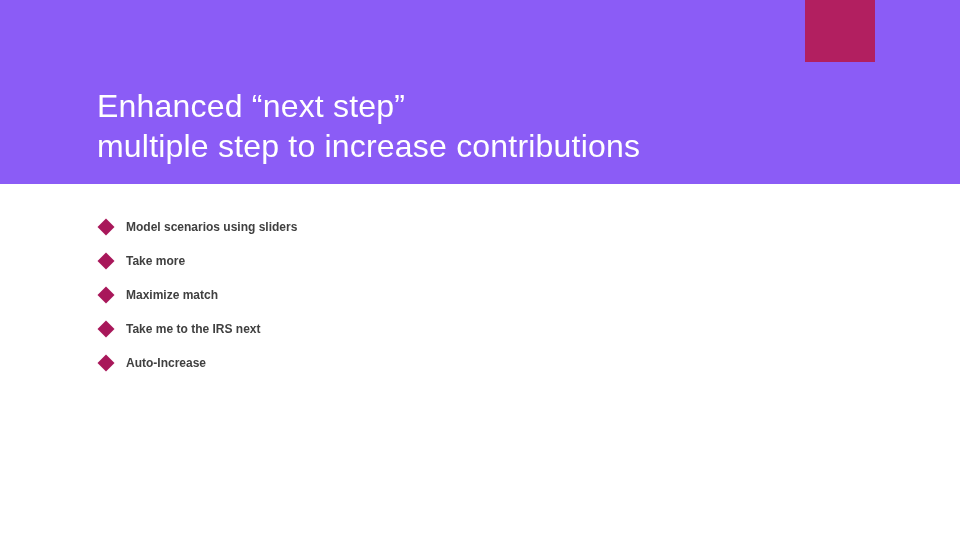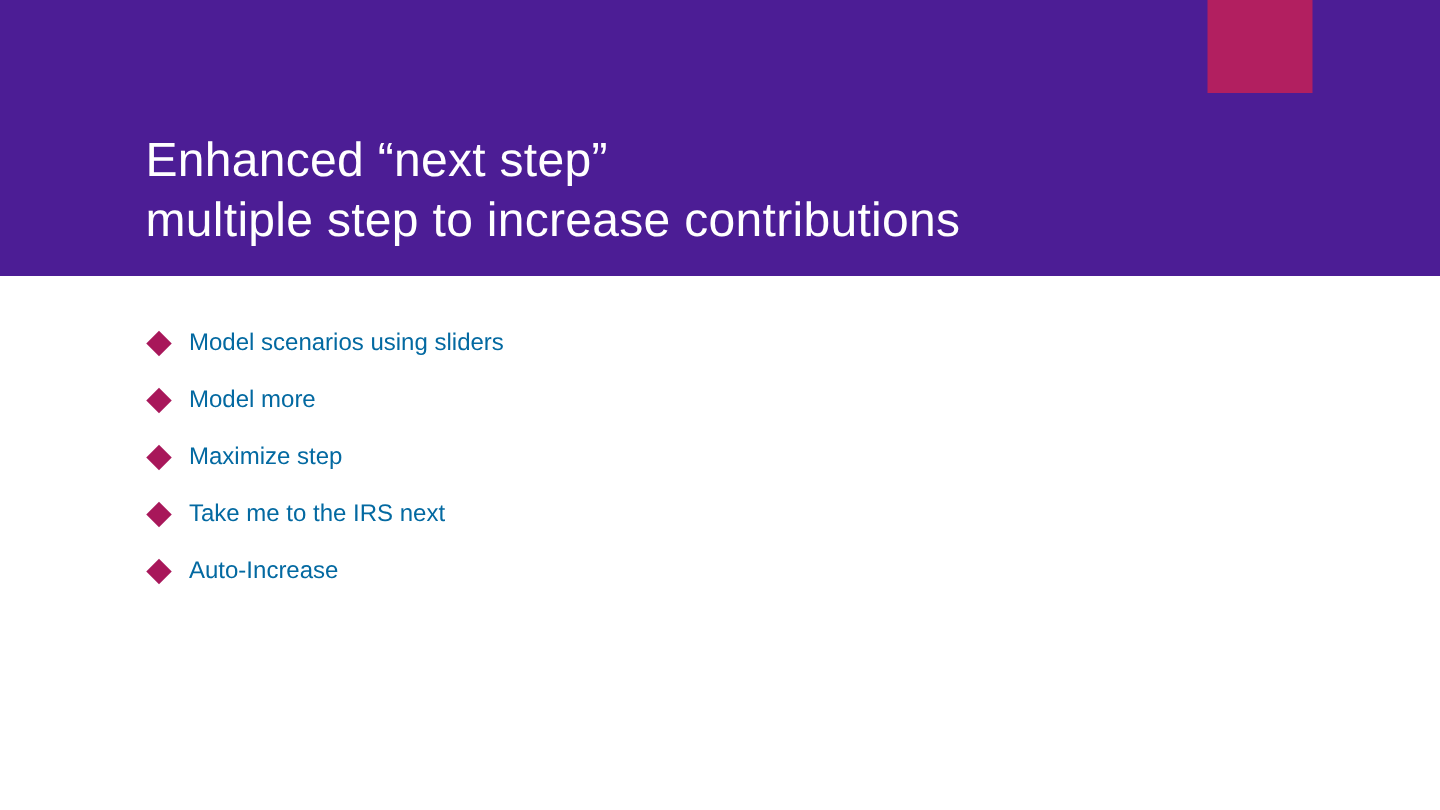--- a/index.html
+++ b/index.html
@@ -1,46 +1,46 @@
 <!DOCTYPE html>
 <html><head>
 <meta charset="utf-8">
 <style>
   html,body{margin:0;padding:0;width:960px;height:540px;background:#fff;font-family:Arial,Helvetica,sans-serif;overflow:hidden}
-  .header{position:relative;background:#4c1d95;height:184px;width:100%}
+  .header{position:relative;background:#8b5cf6;height:184px;width:100%}
   .accent{position:absolute;top:0;right:85px;width:70px;height:62px;background:#b21f60}
   .title{position:absolute;left:97px;top:86px;color:#fff;font-size:32px;line-height:40px;font-weight:400;letter-spacing:0.2px}
   .list{margin:36px 0 0 100px}
   .item{display:flex;align-items:center;margin-bottom:20px}
   .bullet{width:12px;height:12px;background:#a8175a;transform:rotate(45deg);margin-right:14px;flex:0 0 12px}
-  .label{font-size:16px;font-weight:400;color:#0369a1}
+  .label{font-size:12px;font-weight:700;color:#404040}
 </style>
 </head>
 <body>
 
 <div class="header">
   <div class="accent"></div>
   <div class="title">
     <span>Enhanced “next step”</span><br>
     <span>multiple step to increase contributions</span>
   </div>
 </div>
 
 <div class="list">
   <div class="item">
     <div class="bullet"></div>
     <div class="label">Model scenarios using sliders</div>
   </div>
   <div class="item">
     <div class="bullet"></div>
-    <div class="label">Model more</div>
+    <div class="label">Take more</div>
   </div>
   <div class="item">
     <div class="bullet"></div>
-    <div class="label">Maximize step</div>
+    <div class="label">Maximize match</div>
   </div>
   <div class="item">
     <div class="bullet"></div>
     <div class="label">Take me to the IRS next</div>
   </div>
   <div class="item">
     <div class="bullet"></div>
     <div class="label">Auto-Increase</div>
   </div>
 </div>

